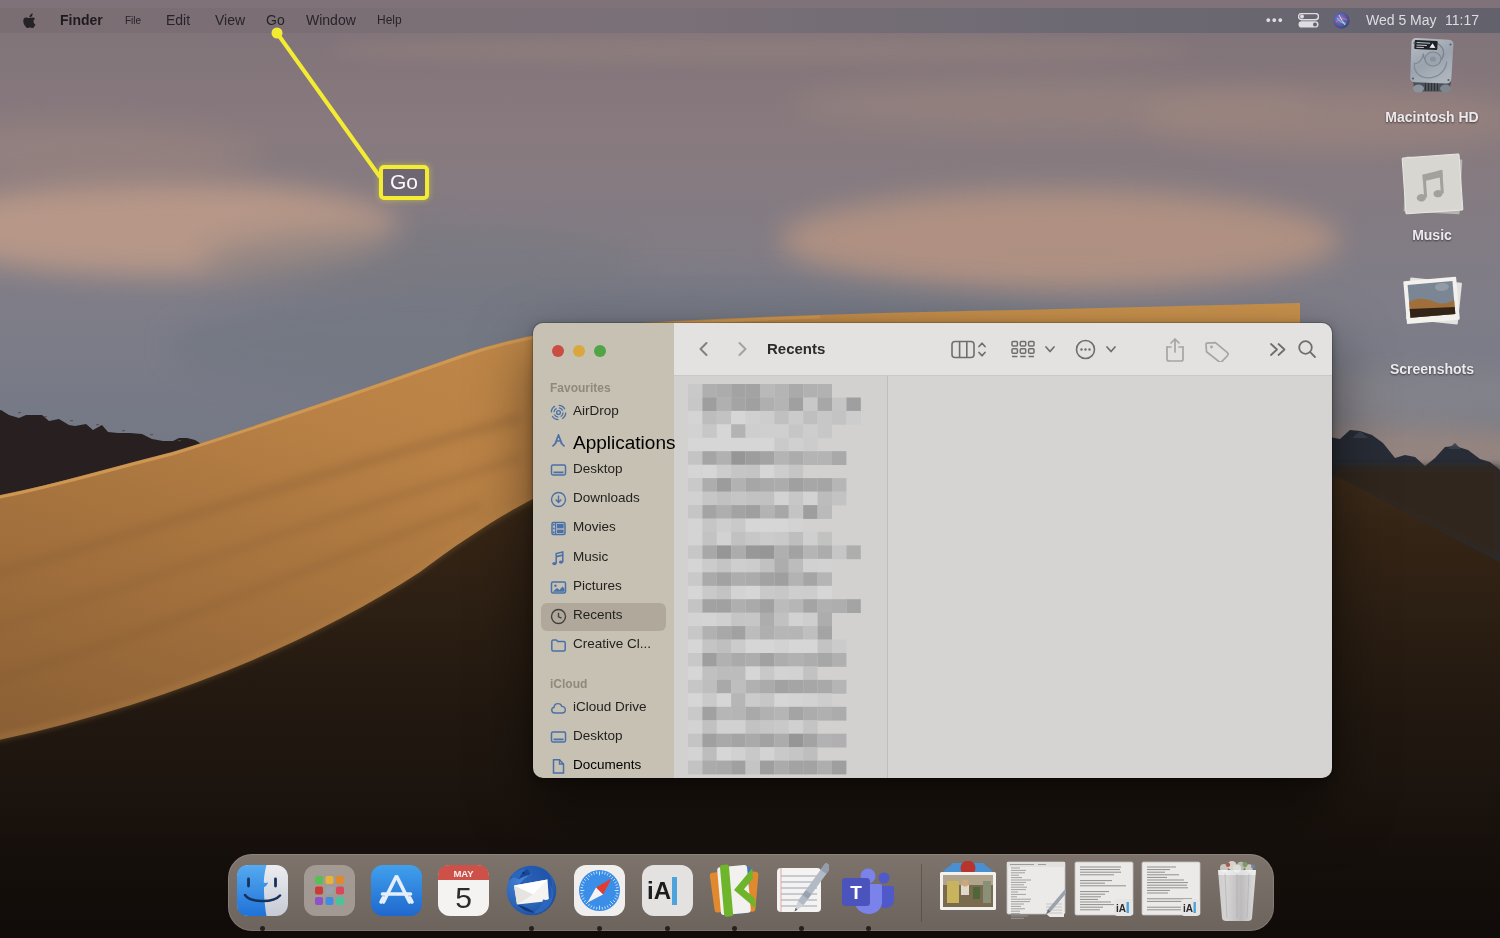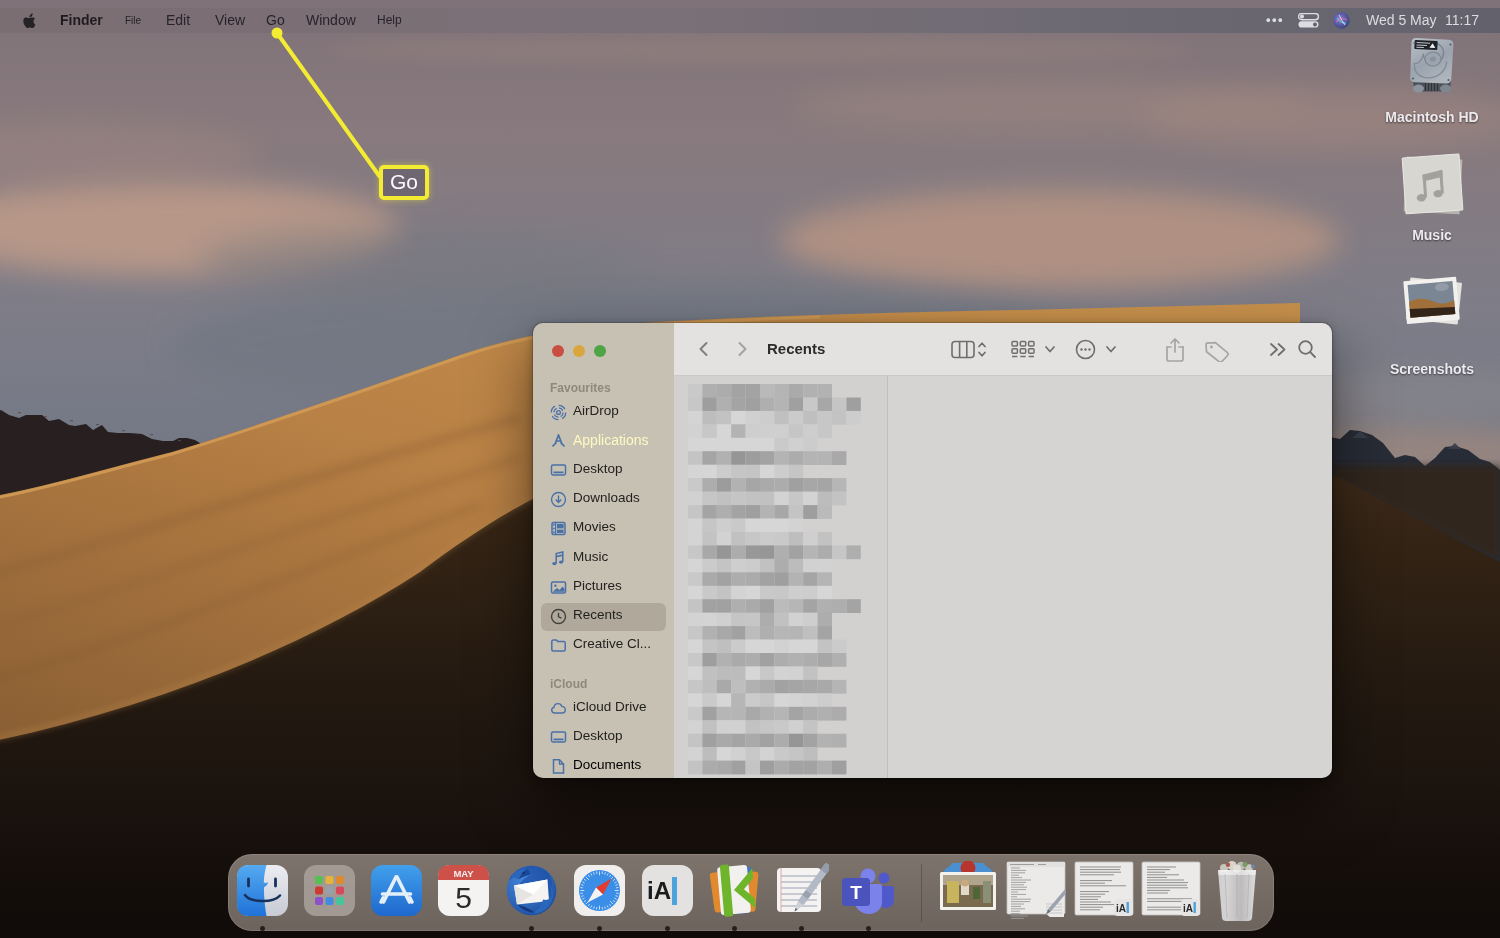--- a/index.html
+++ b/index.html
@@ -594,21 +594,21 @@
           <g fill="none" stroke="#4a70a8" stroke-width="1.3">
         <circle cx="8.5" cy="8.5" r="1.9"></circle>
         <circle cx="8.5" cy="8.5" r="4.6" stroke-dasharray="4.8 2.4"></circle>
         <circle cx="8.5" cy="8.5" r="7.2" stroke-dasharray="7.5 3.8"></circle>
           </g>
         </svg></div>
 <div class="abs" style="left:40px;top:80px;font-size:13.5px;color:#232220;white-space:nowrap;">AirDrop</div>
 <div class="abs" style="left:17px;top:110px;width:17px;height:17px;"><svg width="17" height="17" viewBox="0 0 17 17">
           <path d="M8.5,2 L5.2,10.5 M8.5,2 L11.8,10.5 M6.2,8 L10.8,8 M3,12.8 L6,10 M14,12.8 L11,10" stroke="#4a70a8" stroke-width="1.7" fill="none" stroke-linecap="round"></path>
         </svg></div>
-<div class="abs" style="left:40px;top:109px;font-size:14px;color:#fef9c3;white-space:nowrap;">Applications</div>
+<div class="abs" style="left:40px;top:109px;font-size:19px;color:#000000;white-space:nowrap;">Applications</div>
 <div class="abs" style="left:17px;top:139px;width:17px;height:17px;"><svg width="17" height="17" viewBox="0 0 17 17">
           <rect x="1.5" y="3" width="14" height="10" rx="1.4" fill="none" stroke="#4a70a8" stroke-width="1.5"></rect>
         <rect x="3.5" y="9.5" width="10" height="1.8" fill="#4a70a8"></rect>
         </svg></div>
 <div class="abs" style="left:40px;top:138px;font-size:13.5px;color:#232220;white-space:nowrap;">Desktop</div>
 <div class="abs" style="left:17px;top:168px;width:17px;height:17px;"><svg width="17" height="17" viewBox="0 0 17 17">
           <circle cx="8.5" cy="8.5" r="7" fill="none" stroke="#4a70a8" stroke-width="1.4"></circle>
         <path d="M8.5,4.5 L8.5,11 M5.7,8.6 L8.5,11.5 L11.3,8.6" stroke="#4a70a8" stroke-width="1.4" fill="none"></path>
         </svg></div>
 <div class="abs" style="left:40px;top:167px;font-size:13.5px;color:#232220;white-space:nowrap;">Downloads</div>

